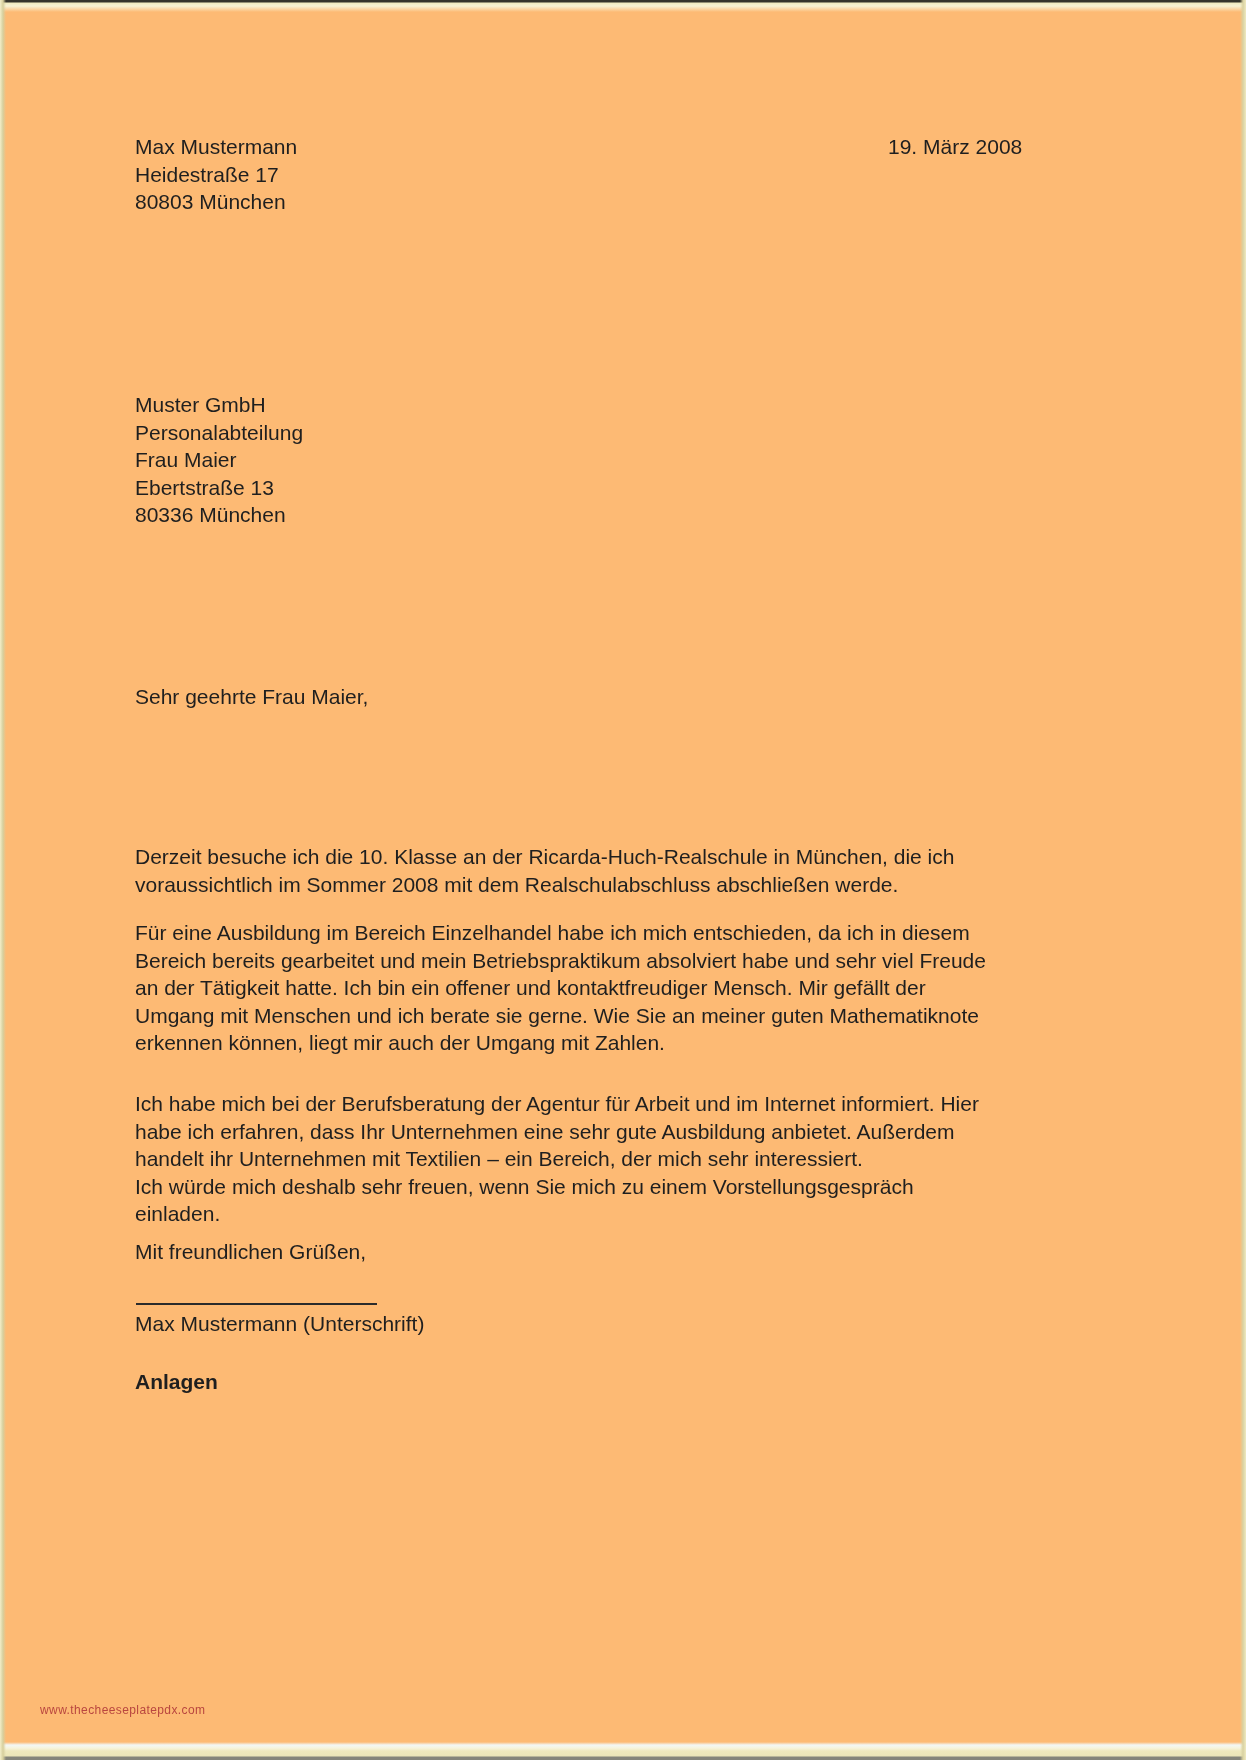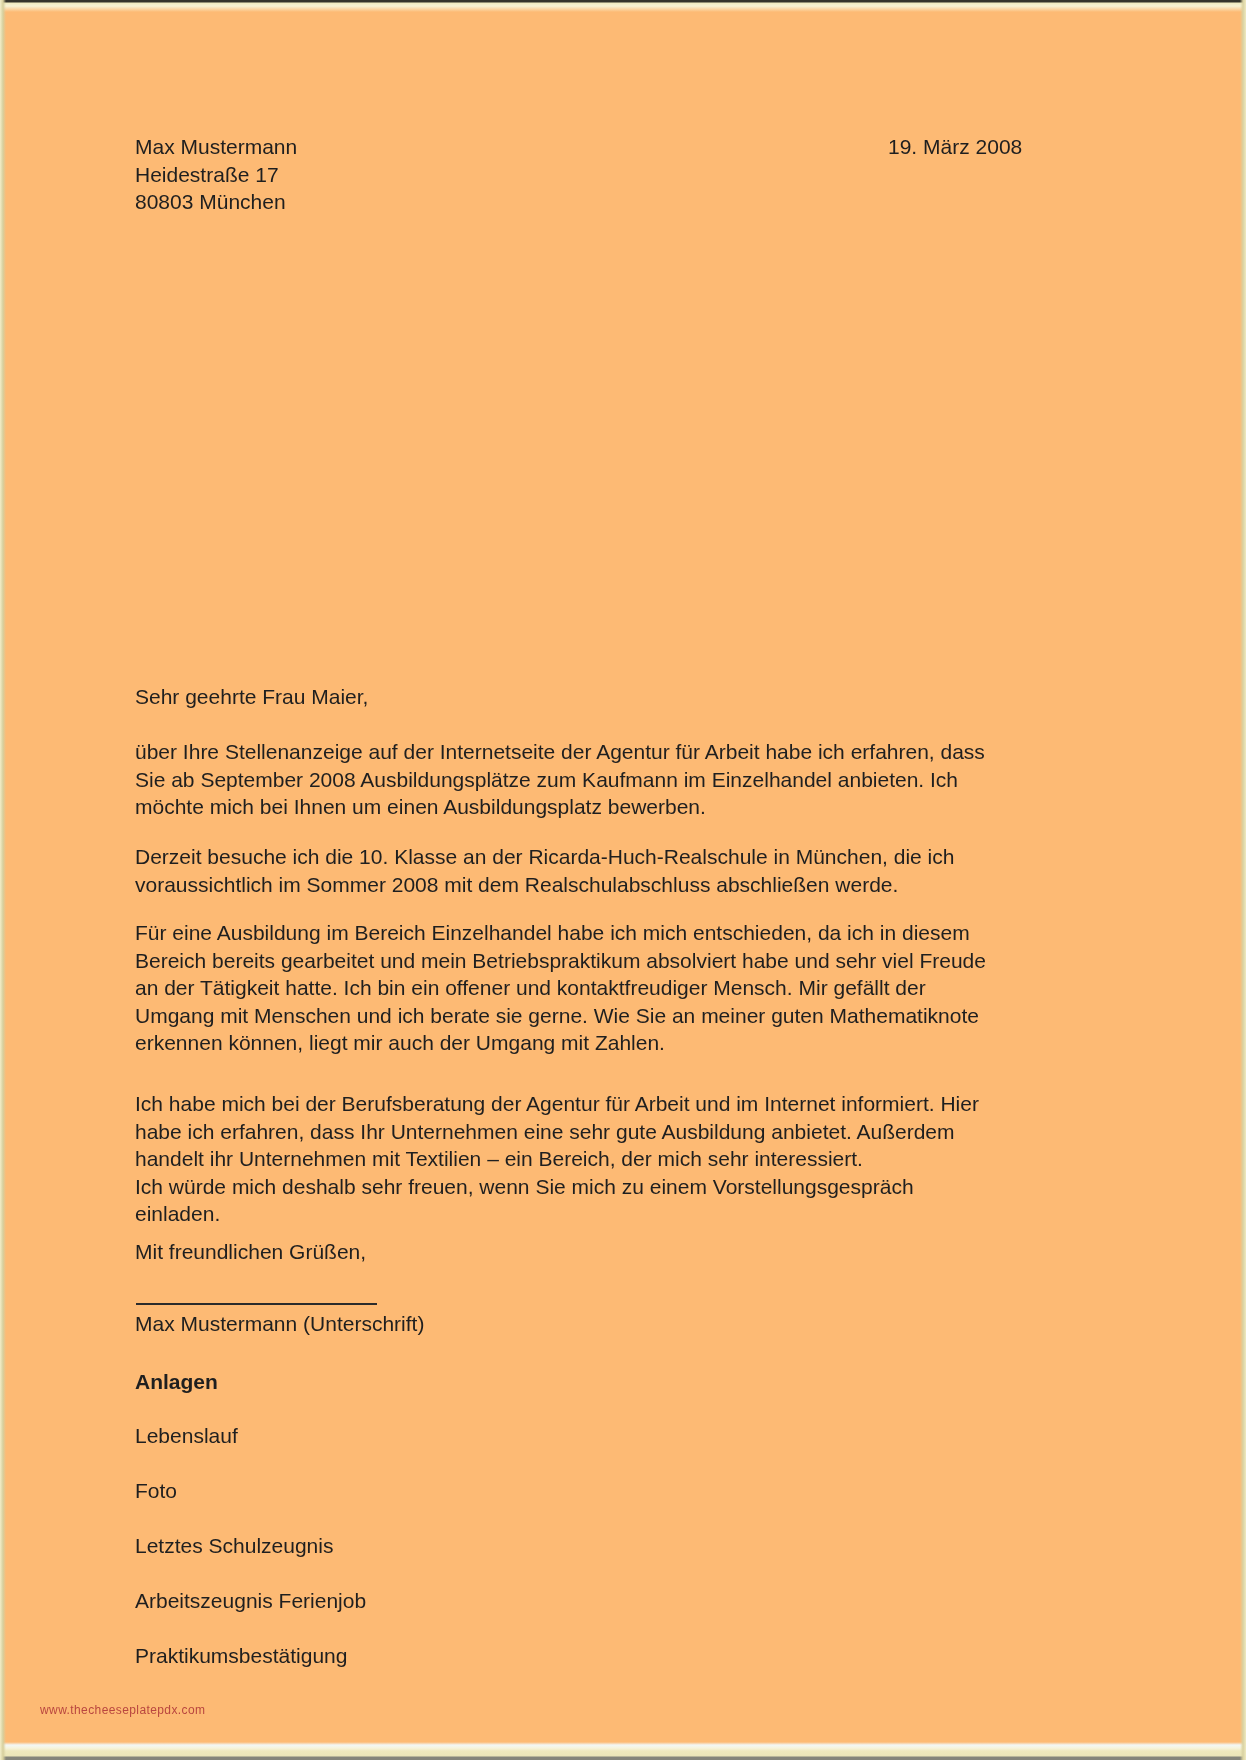--- a/index.html
+++ b/index.html
@@ -69,49 +69,46 @@
   <div class="frame frame-right"></div>
 
   <div class="abs sender">
     <div>Max Mustermann</div>
     <div>Heidestraße 17</div>
     <div>80803 München</div>
   </div>
 
   <div class="abs date">19. März 2008</div>
 
+  <div class="abs recipient">
+    <div>Muster GmbH</div>
+    <div>Personalabteilung</div>
+    <div>Frau Maier</div>
+    <div>Ebertstraße 13</div>
+    <div>80336 München</div>
+  </div>
 
 
   <div class="abs salutation">Sehr geehrte Frau Maier,</div>
 
-  <div class="abs para p1">über Ihre Stellenanzeige auf der Internetseite der Agentur für Arbeit habe ich erfahren, dass
-Sie ab September 2008 Ausbildungsplätze zum Kaufmann im Einzelhandel anbieten. Ich
-möchte mich bei Ihnen um einen Ausbildungsplatz bewerben.</div>
   <div class="abs para p2">Derzeit besuche ich die 10. Klasse an der Ricarda-Huch-Realschule in München, die ich
 voraussichtlich im Sommer 2008 mit dem Realschulabschluss abschließen werde.</div>
   <div class="abs para p3">Für eine Ausbildung im Bereich Einzelhandel habe ich mich entschieden, da ich in diesem
 Bereich bereits gearbeitet und mein Betriebspraktikum absolviert habe und sehr viel Freude
 an der Tätigkeit hatte. Ich bin ein offener und kontaktfreudiger Mensch. Mir gefällt der
 Umgang mit Menschen und ich berate sie gerne. Wie Sie an meiner guten Mathematiknote
 erkennen können, liegt mir auch der Umgang mit Zahlen.</div>
   <div class="abs para p4">Ich habe mich bei der Berufsberatung der Agentur für Arbeit und im Internet informiert. Hier
 habe ich erfahren, dass Ihr Unternehmen eine sehr gute Ausbildung anbietet. Außerdem
 handelt ihr Unternehmen mit Textilien – ein Bereich, der mich sehr interessiert.
 Ich würde mich deshalb sehr freuen, wenn Sie mich zu einem Vorstellungsgespräch
 einladen.</div>
 
   <div class="abs closing">Mit freundlichen Grüßen,</div>
 
   <div class="abs sigline"></div>
   <div class="abs signame">Max Mustermann (Unterschrift)</div>
 
   <div class="abs anlagen-h bold">Anlagen</div>
-  <div class="abs anlagen">
-    <div>Lebenslauf</div>
-    <div>Foto</div>
-    <div>Letztes Schulzeugnis</div>
-    <div>Arbeitszeugnis Ferienjob</div>
-    <div>Praktikumsbestätigung</div>
-  </div>
 
   <div class="abs watermark">www.thecheeseplatepdx.com</div>
 
 </div>
 
 </body></html>

